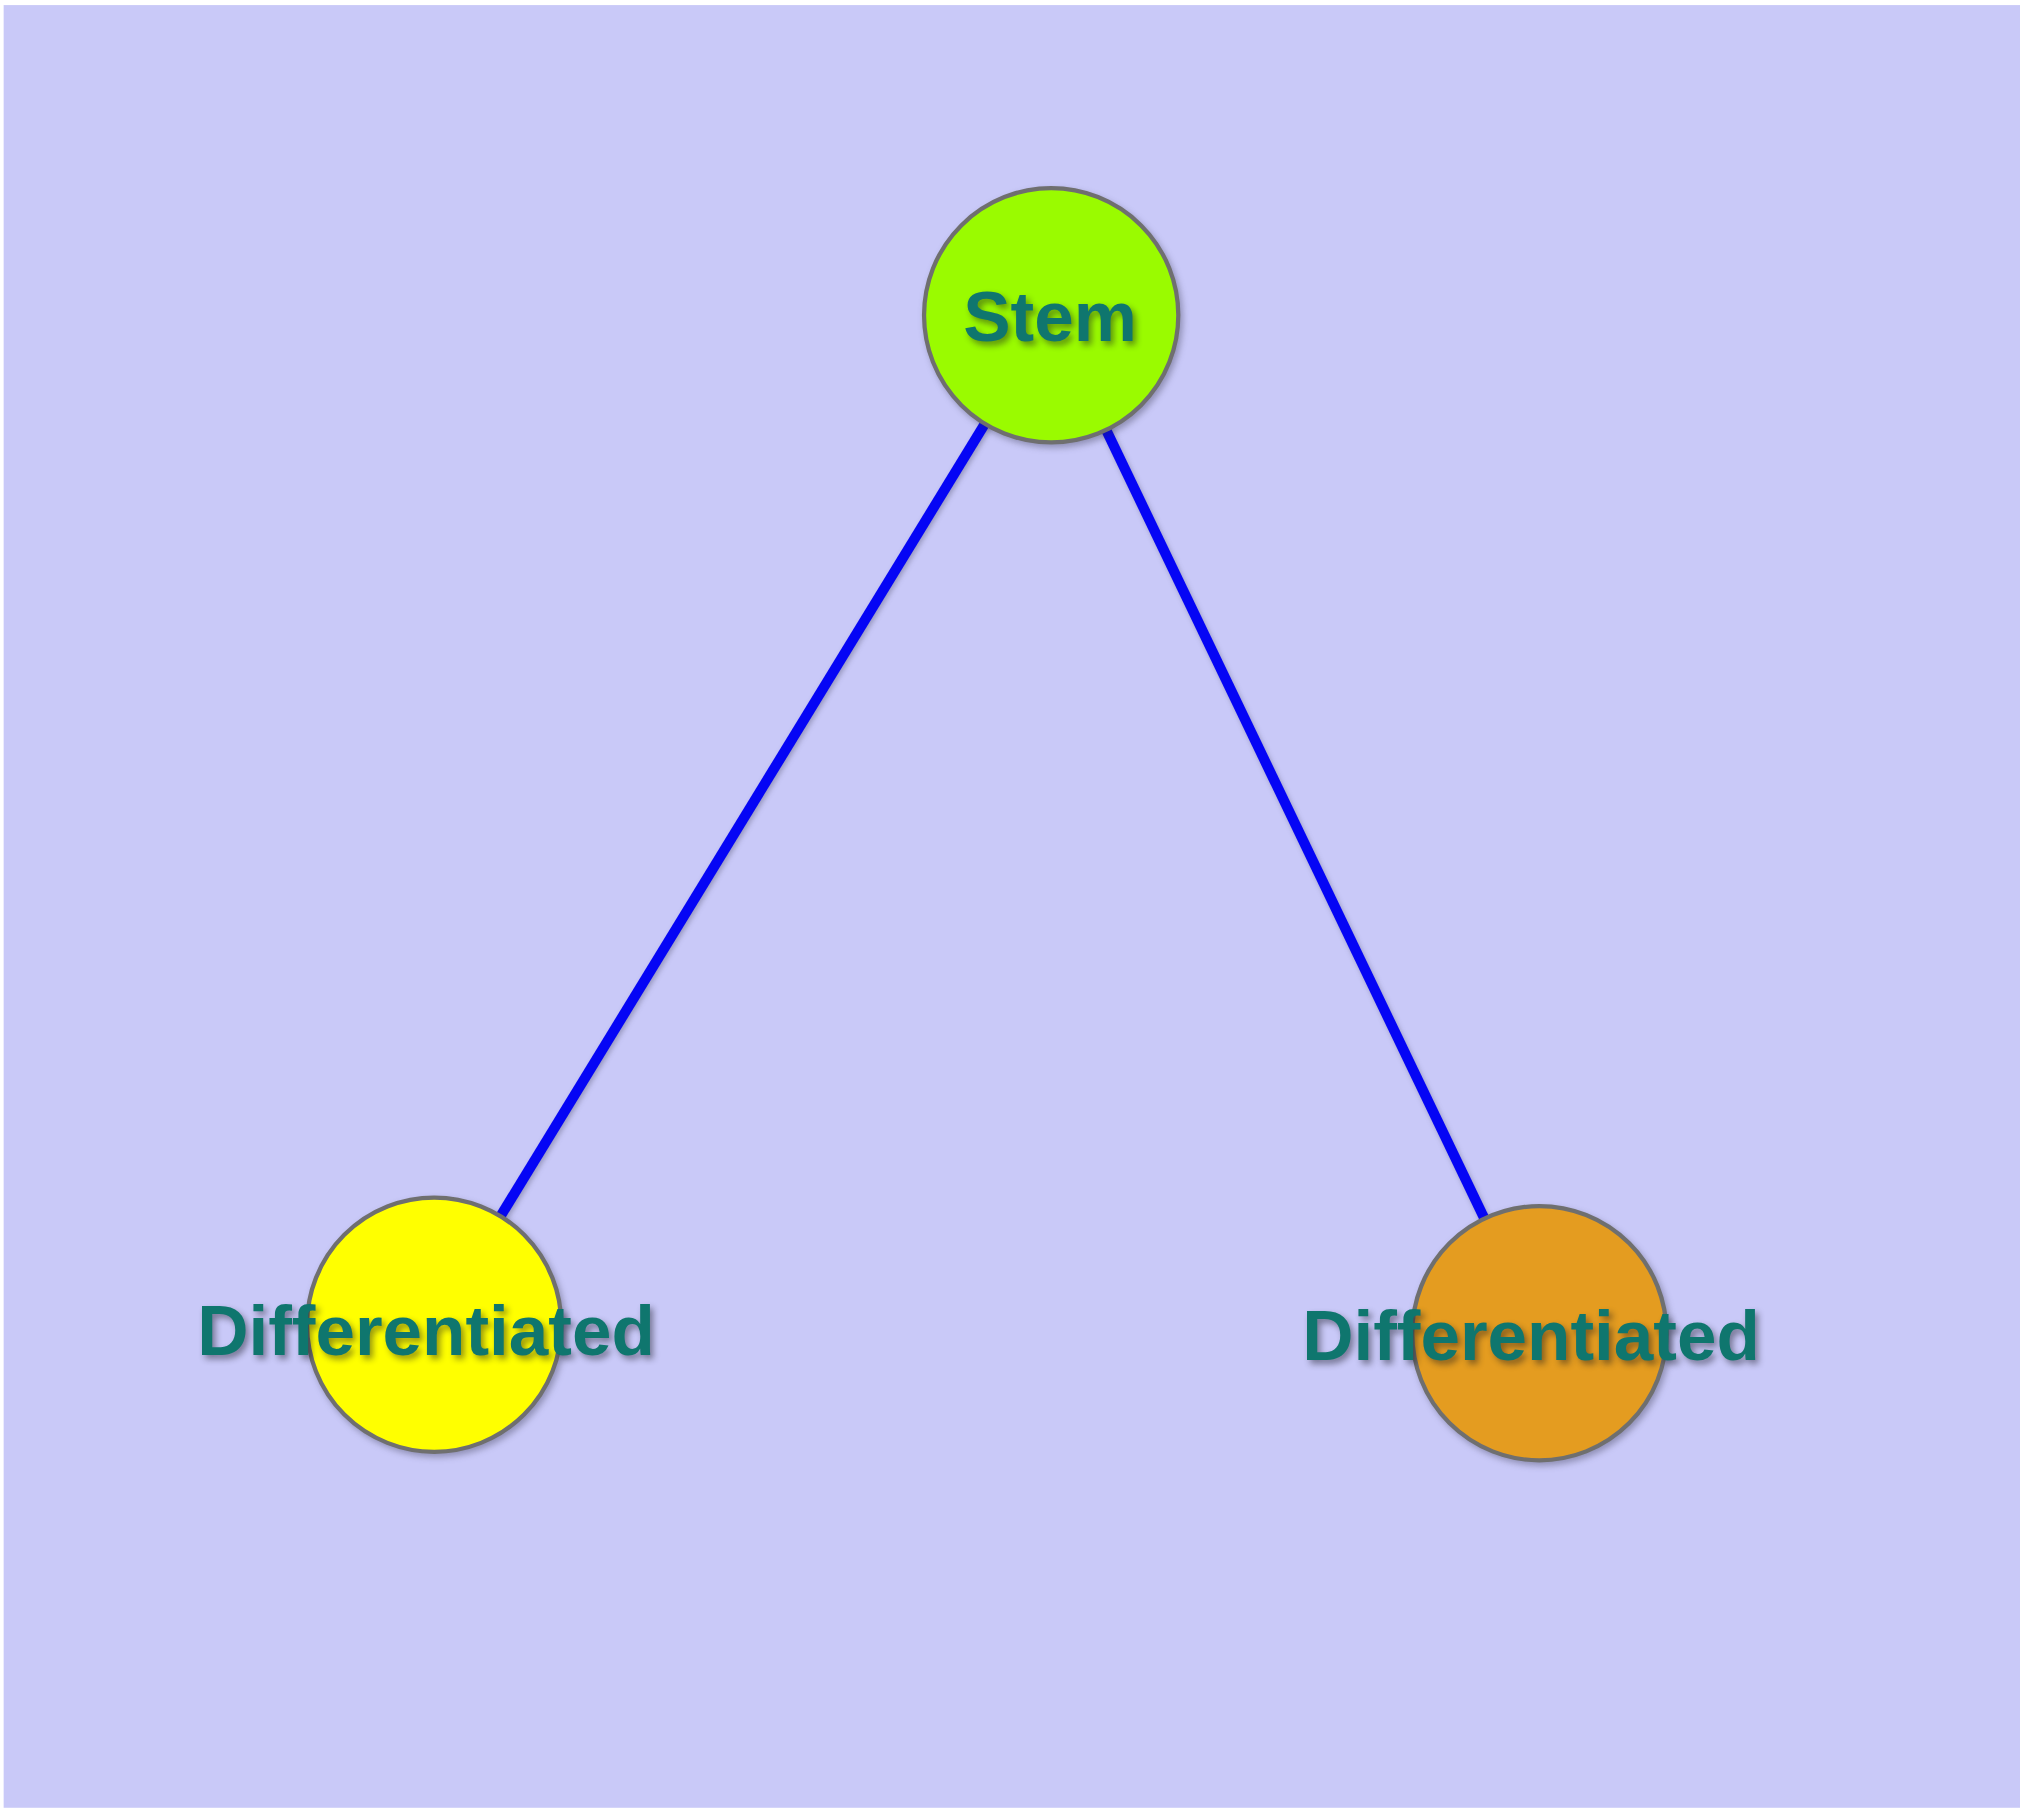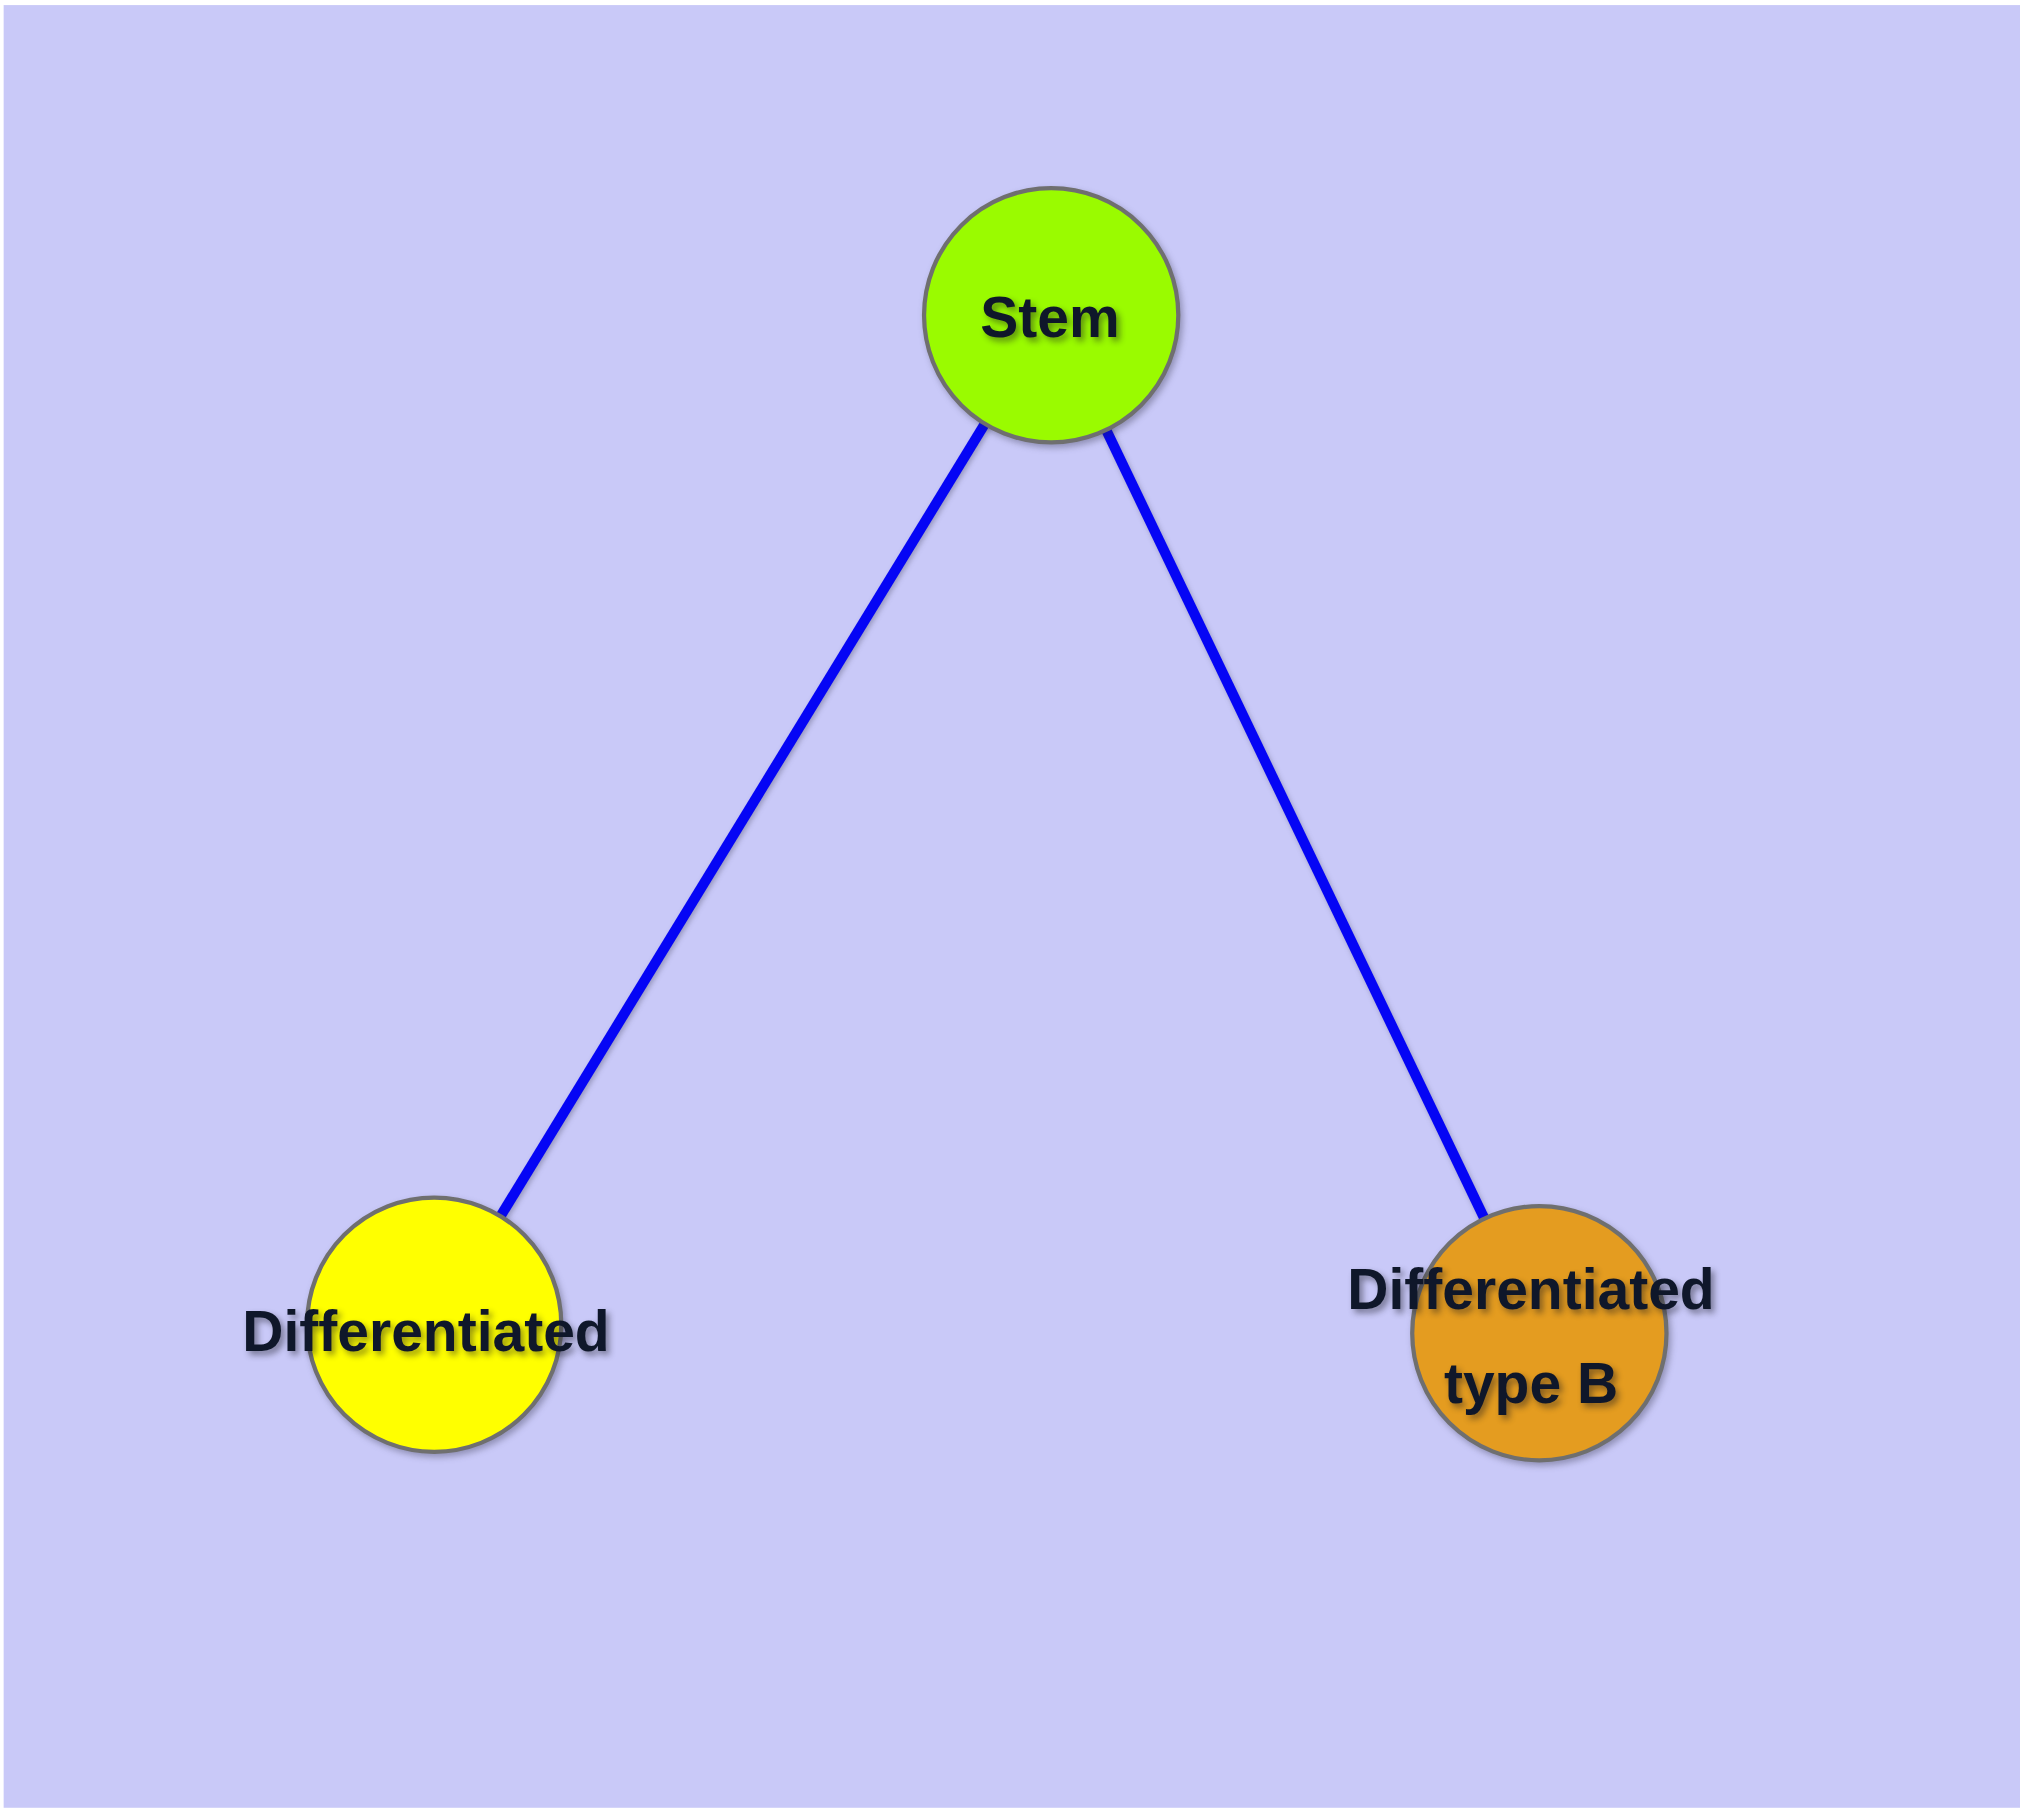--- a/index.html
+++ b/index.html
@@ -26,24 +26,23 @@
   }
   .node-circle {
     filter: drop-shadow(3px 4px 4px rgba(40,40,60,0.35));
   }
   .edge-line {
     filter: drop-shadow(2px 3px 3px rgba(40,40,60,0.30));
   }
   .node-label {
     position: absolute;
     transform: translate(-50%, -50%);
-    text-align: center;
-    color: #0f172a;
+    color: #0f766e;
     font-weight: bold;
-    font-size: 57px;
+    font-size: 71px;
     line-height: 94px;
     white-space: nowrap;
     text-shadow: 3.4px 4.2px 6px rgba(20,20,30,0.45);
   }
   .node-label .line {
     display: block;
   }
 </style>
 </head>
 <body>
@@ -65,17 +64,16 @@
   <div class="node-label" style="left:1050px; top:317px;">
     <span class="line">Stem</span>
   </div>
 
   <div class="node-label" style="left:426px; top:1331px;">
     <span class="line">Differentiated</span>
   </div>
 
   <div class="node-label" style="left:1531px; top:1336px;">
     <span class="line">Differentiated</span>
-    <span class="line">type B</span>
   </div>
 
 </div>
 
 
 </body></html>

